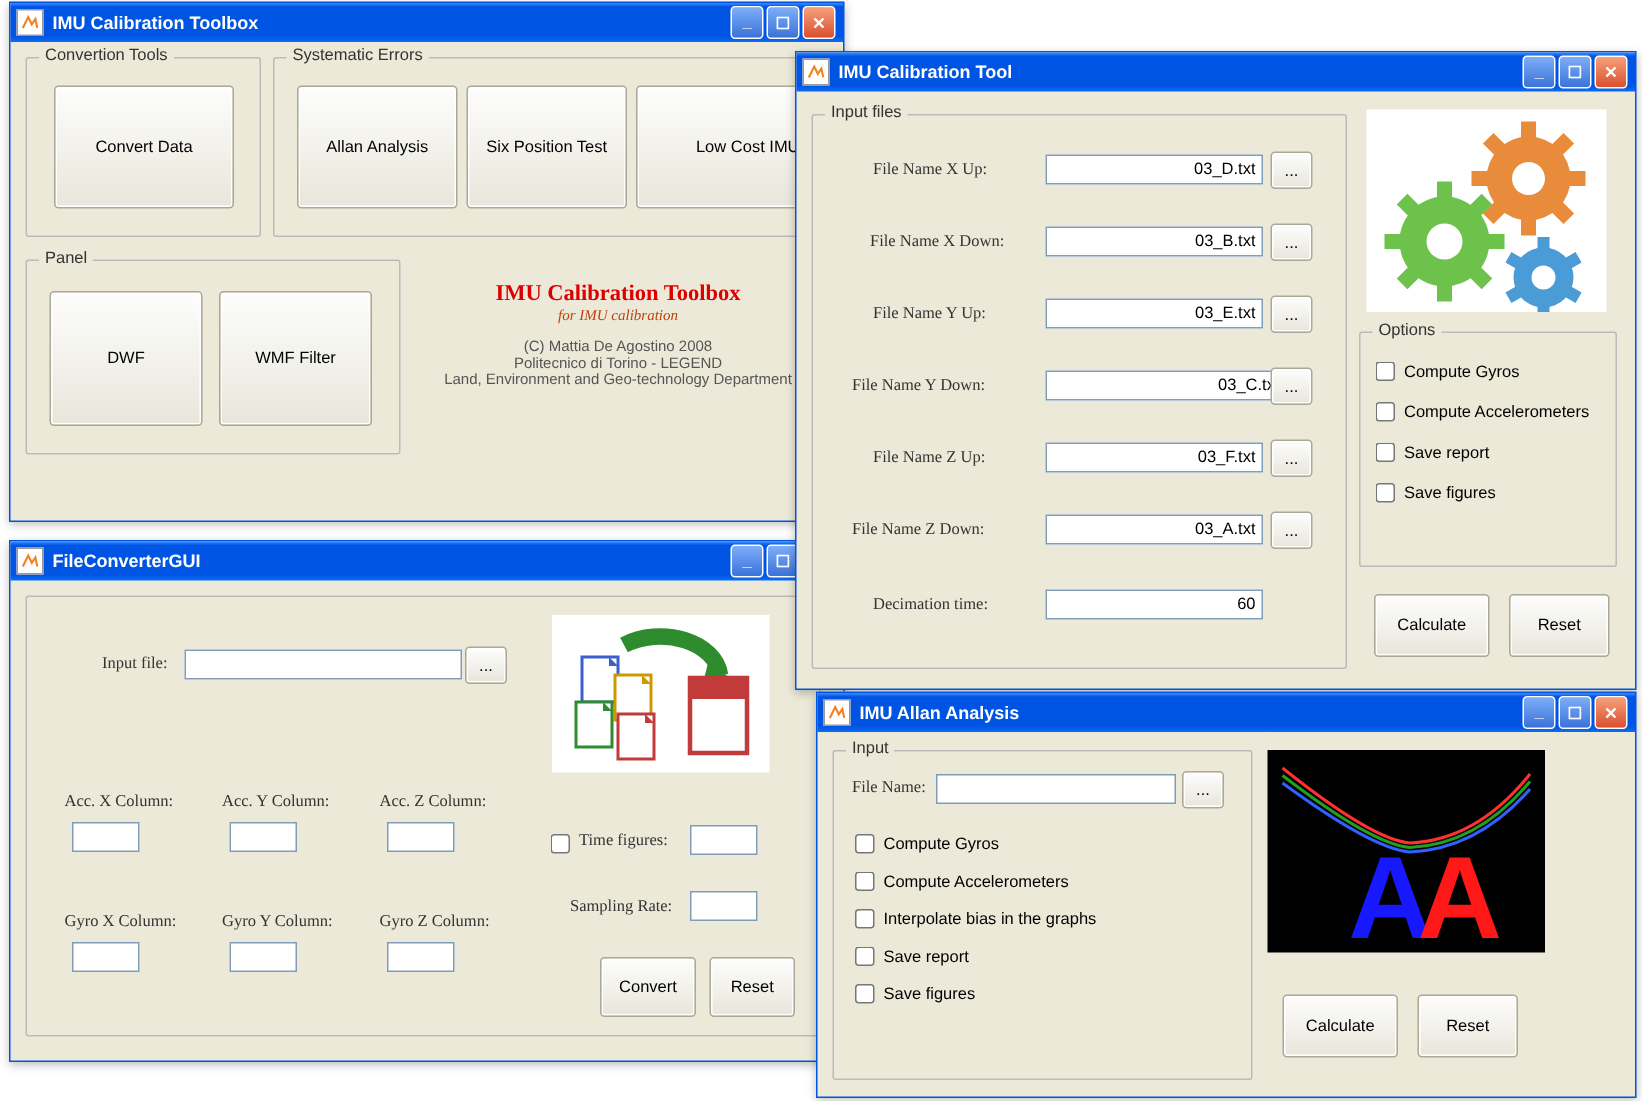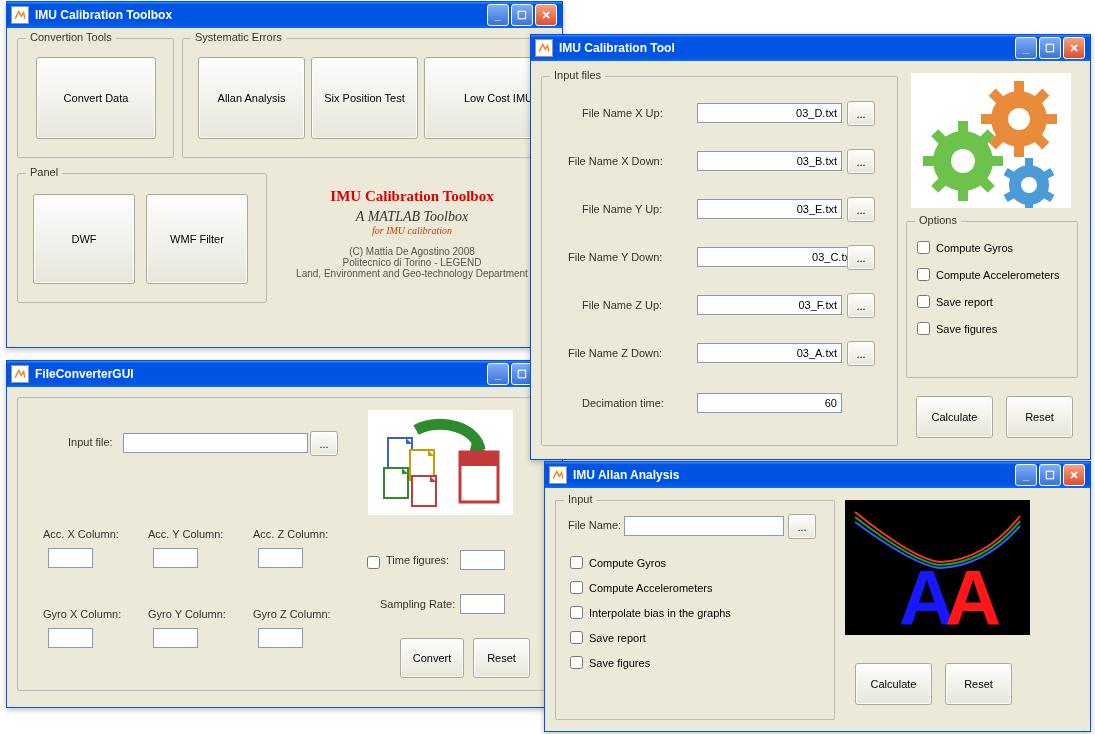--- a/index.html
+++ b/index.html
@@ -111,20 +111,21 @@
   background: #fff;
   border: 1px solid #7f9db9;
   height: 18px;
   padding: 0 4px;
   font-size: 11px;
   text-align: right;
 }
 .label {
   font-size: 11px;
   color: #333;
+  font-family: Liberation Serif, serif;
 }
 .checkbox-row {
   display: flex;
   align-items: center;
   gap: 6px;
   font-size: 11px;
   margin: 5px 0;
 }
 .checkbox-row input { margin:0; }
 
@@ -176,21 +177,20 @@
       <span class="legend">Panel</span>
       <div class="bigbtn" style="left:15px; top:20px; width:100px; height:88px;text-align:center;">
           <span>DWF</span>
         </div>
       <div class="bigbtn" style="left:128px; top:20px; width:100px; height:88px;">
           <span>WMF Filter</span>
         </div>
     </div>
     <div style="position:absolute; left:270px; top:160px; width:270px; text-align:center;">
       <div class="title-text-line" style="font-size:15px; font-weight:bold; color:#d00; font-family:'Times New Roman',serif;">IMU Calibration Toolbox</div>
-      <div class="title-text-line" style="font-size:14px; font-style:italic; color:#333; font-family:'Times New Roman',serif; margin-top:4px;">A MATLAB Toolbox</div>
       <div class="title-text-line" style="font-size:10px; font-style:italic; color:#c2410c; font-family:'Times New Roman',serif;text-align:center;">for IMU calibration</div>
       <div class="title-text-line" style="font-size:10px; color:#555; margin-top:10px;">(C) Mattia De Agostino 2008</div>
       <div class="title-text-line" style="font-size:10px; color:#555;">Politecnico di Torino - LEGEND</div>
       <div class="title-text-line" style="font-size:10px; color:#555;">Land, Environment and Geo-technology Department</div>
     </div>
   </div>
 </div>
 
 <div class="window" id="win-fileconv">
   <div class="titlebar">
@@ -284,21 +284,21 @@
   <div class="client">
     <div class="groupbox" style="left:10px; top:15px; width:355px; height:368px;">
       <span class="legend">Input files</span>
 
       <span class="label" style="position:absolute; left:40px; top:30px;">File Name X Up:</span>
       <input class="textfield" style="position: absolute; left: 155px; top: 26px; width: 135px;" value="03_D.txt">
       <div class="smallbtn" style="position:absolute; left:305px; top:24px; width:26px; height:23px;">
           <span>...</span>
         </div>
 
-      <span class="label" style="position:absolute; left:26px; top:78px;">File Name X Down:</span>
+      <span class="label" style="position:absolute; left:38px; top:78px;">File Name X Down:</span>
       <input class="textfield" style="position: absolute; left: 155px; top: 74px; width: 135px;" value="03_B.txt">
       <div class="smallbtn" style="position:absolute; left:305px; top:72px; width:26px; height:23px;">
           <span>...</span>
         </div>
 
       <span class="label" style="position:absolute; left:40px; top:126px;">File Name Y Up:</span>
       <input class="textfield" style="position: absolute; left: 155px; top: 122px; width: 135px;" value="03_E.txt">
       <div class="smallbtn" style="position:absolute; left:305px; top:120px; width:26px; height:23px;">
           <span>...</span>
         </div>

